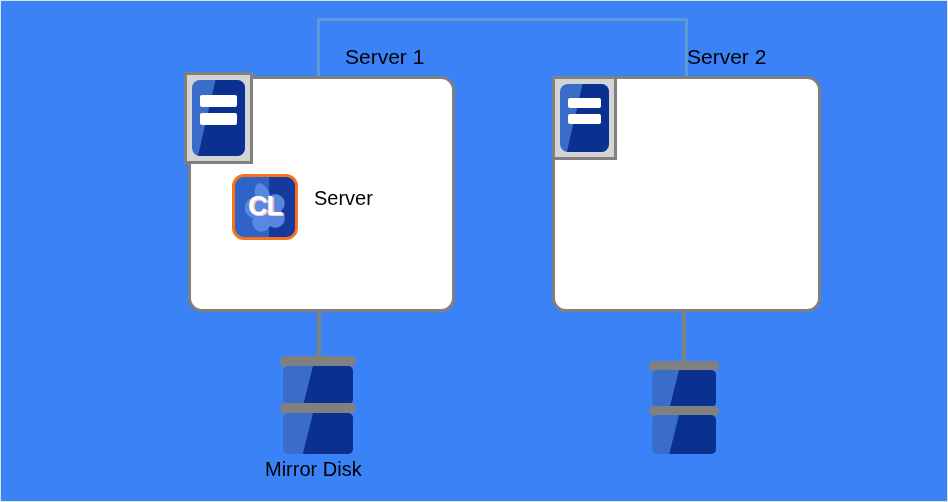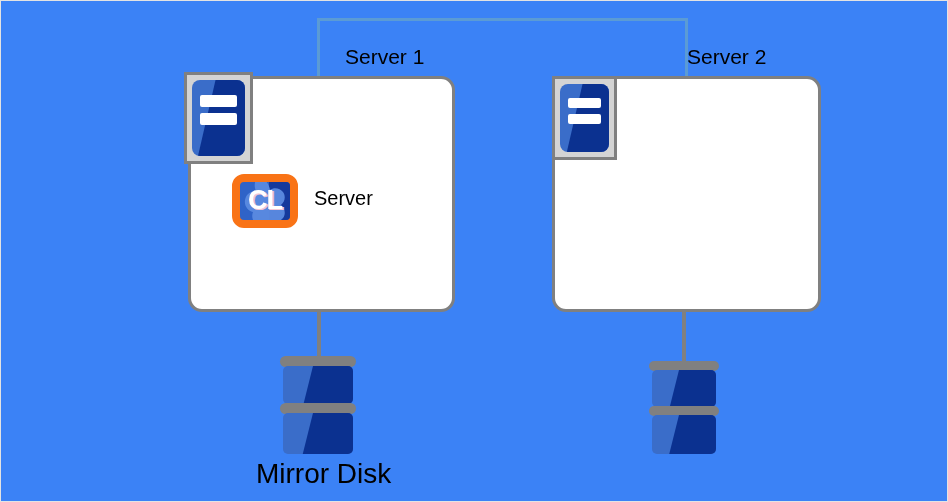--- a/index.html
+++ b/index.html
@@ -97,22 +97,22 @@
   }
   .machine-bar.b1 { top: 20%; }
   .machine-bar.b2 { top: 44%; }
 
   
   .cl-icon {
     position: absolute;
     left: 231px;
     top: 173px;
     width: 66px;
-    height: 54px;
-    border: 8px solid #f97316;
+    height: 66px;
+    border: 3px solid #f97316;
     border-radius: 12px;
     background: #2f63c8;
     box-sizing: border-box;
     overflow: hidden;
   }
   .cl-dark {
     position: absolute;
     top: -2px; right: -2px; bottom: -2px;
     width: 46%;
     background: #15399c;
@@ -201,23 +201,23 @@
   
   #disk2 { left: 648px; top: 360px; width: 70px; height: 93px; }
   #disk2 .p1 { top: 0px;  height: 10px; }
   #disk2 .b1 { top: 9px;  height: 37px; }
   #disk2 .p2 { top: 45px; height: 10px; }
   #disk2 .b2 { top: 54px; height: 39px; }
 
   
   #mirror-disk-label {
     position: absolute;
-    left: 255px;
+    left: 264px;
     top: 457px;
-    font-size: 28px;
+    font-size: 20px;
     color: #000000;
     white-space: nowrap;
   }
 </style>
 </head>
 <body>
 
 <div id="canvas">
 
   <div class="interconnect"></div>

